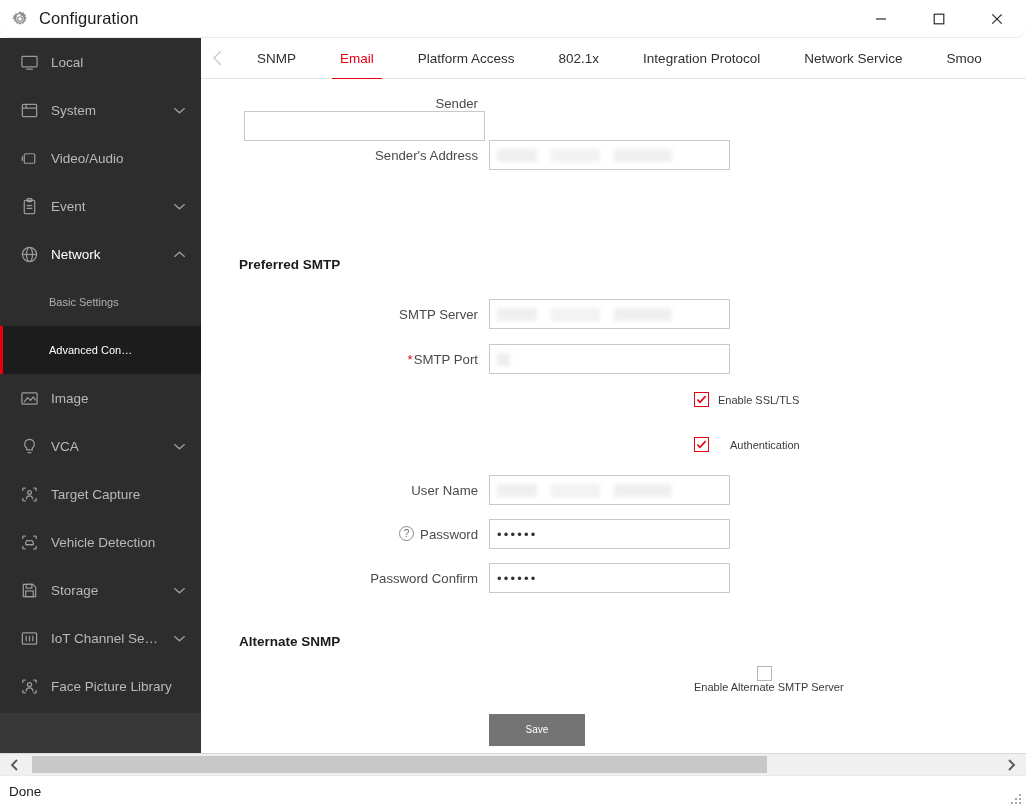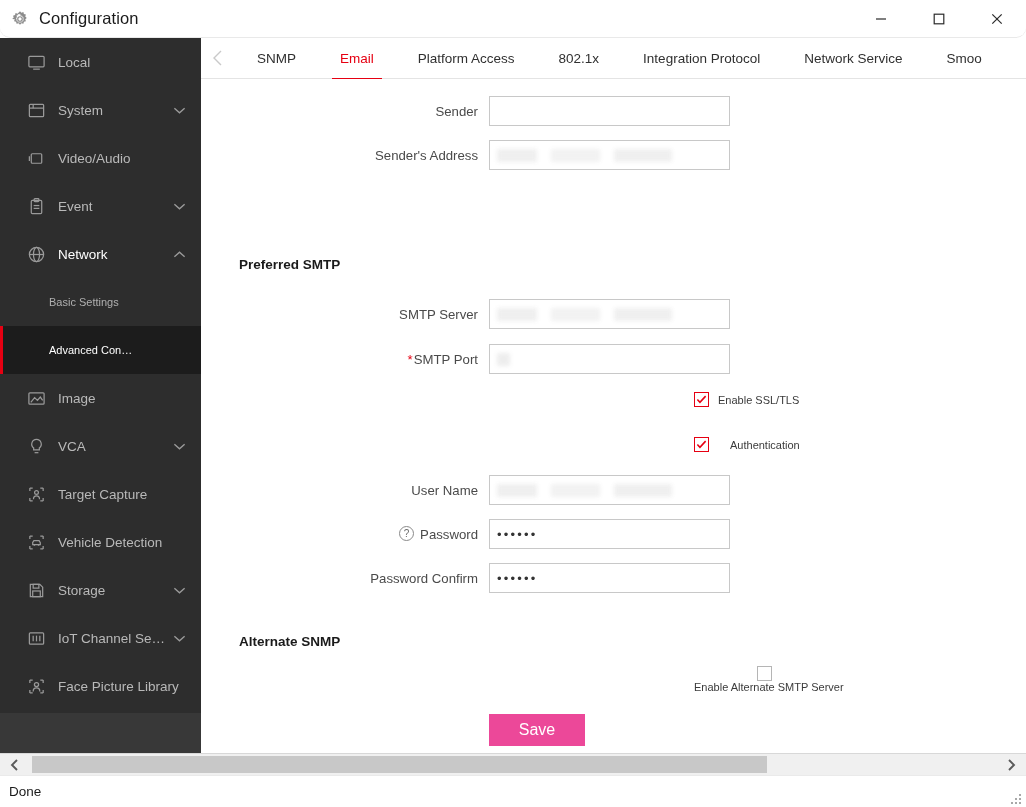--- a/index.html
+++ b/index.html
@@ -44,21 +44,21 @@
   .sidebar {
     position: absolute; left: 0; top: 38px;
     width: 201px; height: 715px;
     background: #2d2d2d;
     overflow: hidden;
   }
   .sb-item {
     position: relative;
     height: 48px;
     display: flex; align-items: center;
-    padding-left: 25px;
+    padding-left: 18px;
     color: #b9b9b9;
     font-size: 13.5px;
     cursor: default;
   }
   .sb-item .sb-ico {
     width: 22px; height: 22px; margin-right: 11px;
     display: flex; align-items: center; justify-content: center;
     color: #9a9a9a; flex: 0 0 22px;
   }
   .sb-item .sb-label { flex: 1 1 auto; white-space: nowrap; overflow: hidden; }
@@ -190,22 +190,22 @@
 
   .savebar {
     position: absolute; left: 201px; top: 706px;
     width: 825px; height: 47px;
     background: #ffffff;
     display: flex; align-items: center; justify-content: flex-start;
   }
   .save-btn {
     margin-left: 288px;
     width: 96px; height: 32px;
-    background: #ec4899; border: none;
-    color: #ffffff; font-size: 16px;
+    background: #737373; border: none;
+    color: #ffffff; font-size: 10px;
     font-family: "Liberation Sans", sans-serif;
     display: flex; align-items: center; justify-content: center;
     cursor: pointer;
   }
 
   
   .hscroll {
     position: absolute; left: 0; top: 753px;
     width: 1026px; height: 22px;
     background: #f0f0f0;
@@ -453,21 +453,21 @@
         <div class="tab active">Email</div>
         <div class="tab">Platform Access</div>
         <div class="tab">802.1x</div>
         <div class="tab">Integration Protocol</div>
         <div class="tab">Network Service</div>
         <div class="tab">Smoo</div>
       </div>
 
     <div class="form-area">
 
-      <div class="row" style="left:38px; top:17px;">
+      <div class="row" style="left:38px; top:17px;flex-direction:column;">
         <div class="lbl">Sender</div>
         <div class="inp">
             <span class="redacted blank"></span>
           </div>
       </div>
 
       <div class="row" style="left:38px; top:61px;">
         <div class="lbl">Sender's Address</div>
         <div class="inp">
             <span class="redacted"></span>

